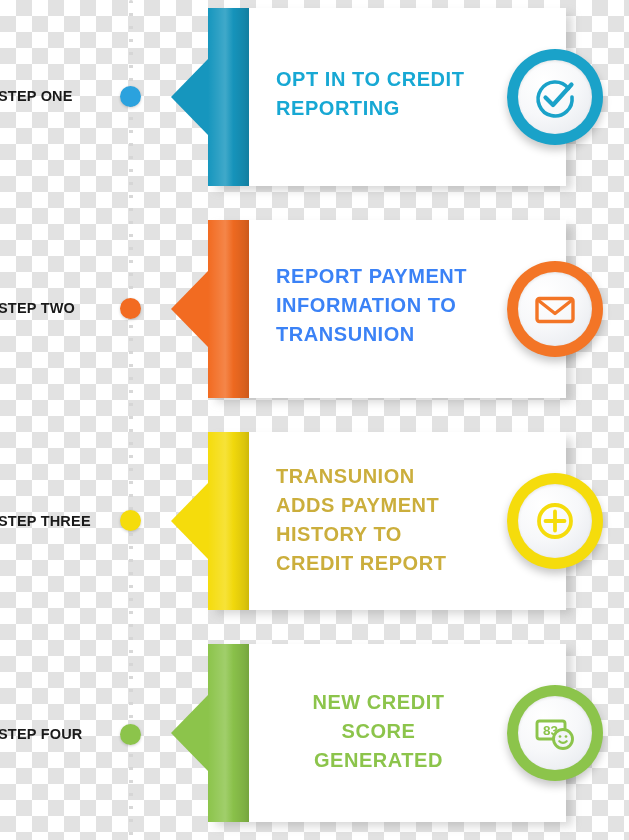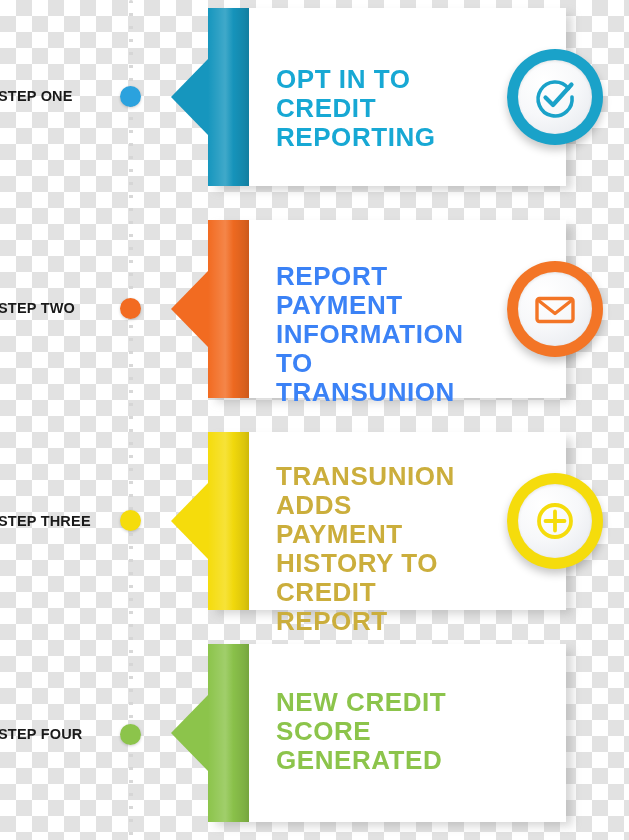--- a/index.html
+++ b/index.html
@@ -121,21 +121,21 @@
     width: 0;
     height: 0;
     border-top: 38px solid transparent;
     border-bottom: 38px solid transparent;
   }
 
   .card-text {
     position: absolute;
     font-family: "Liberation Sans", sans-serif;
     font-weight: bold;
-    font-size: 26px;
+    font-size: 20px;
     line-height: 29px;
     letter-spacing: .55px;
     text-transform: uppercase;
     white-space: pre-line;
   }
 
   
   .icon-badge {
     position: absolute;
     width: 96px;
@@ -235,24 +235,36 @@
         </div>
       </div>
     </div>
   </div>
 
   <div class="step-row" style="top:630px;">
     <div class="step-label" style="top:96px;">STEP FOUR</div>
     <div class="timeline-dot" style="left:120px; top:94px; background:#8CC44B;"></div>
 
     <div class="card-shadow" style="left:216px; top:20px; width:356px; height:176px;"></div>
-    <div class="card" style="left:208px; top:14px; width:358px; height:178px;">
+    <div class="card" style="left:208px; top:14px; width:358px; height:178px;text-align:center;">
       <div class="accent-bar">
         <div class="bar-fill" style="background:#8CC44B;"></div>
         <div class="accent-arrow" style="top:51px; border-right:37px solid #8CC44B;"></div>
       </div>
       <div class="card-text" style="left:68px; top:44px; width:205px; color:#8CC44B;">NEW CREDIT
 SCORE
 GENERATED</div>
+      <div class="icon-badge" style="left:299px; top:41px; background:#8CC44B;">
+        <div class="badge-inner">
+          <svg width="48" height="48" viewBox="0 0 48 48" aria-hidden="true">
+            <rect x="6" y="12" width="28" height="18" rx="2.6" fill="none" stroke="#8CC44B" stroke-width="2.9"></rect>
+            <text x="19.5" y="26" text-anchor="middle" font-family="Liberation Sans, sans-serif" font-size="13.5" font-weight="bold" fill="#8CC44B">83</text>
+            <circle cx="32" cy="30" r="9.5" fill="#f3f5f8" stroke="#8CC44B" stroke-width="2.9"></circle>
+            <circle cx="29" cy="27.5" r="1.35" fill="#8CC44B"></circle>
+            <circle cx="35" cy="27.5" r="1.35" fill="#8CC44B"></circle>
+            <path d="M28.3 32.2 Q32 35.6 35.7 32.2" fill="none" stroke="#8CC44B" stroke-width="2.2" stroke-linecap="round"></path>
+          </svg>
+        </div>
+      </div>
     </div>
   </div>
 
 </div>
 
 </body></html>

